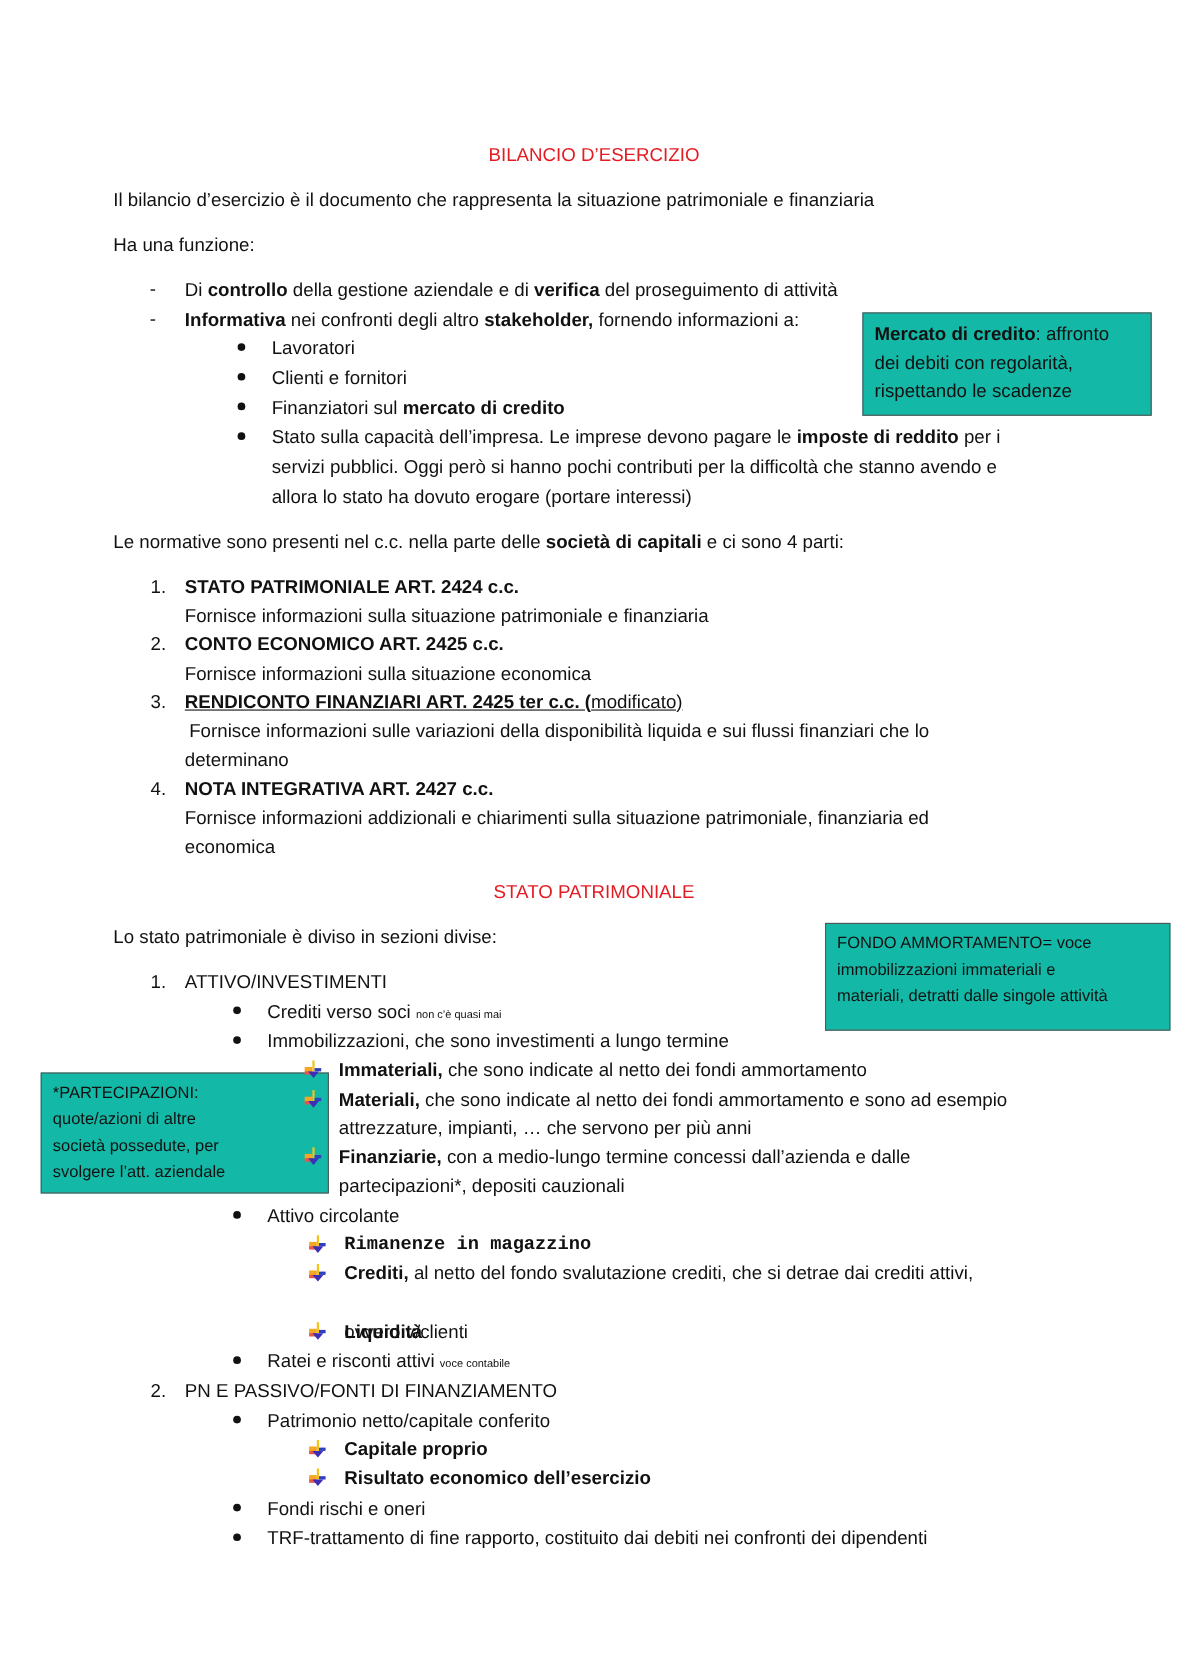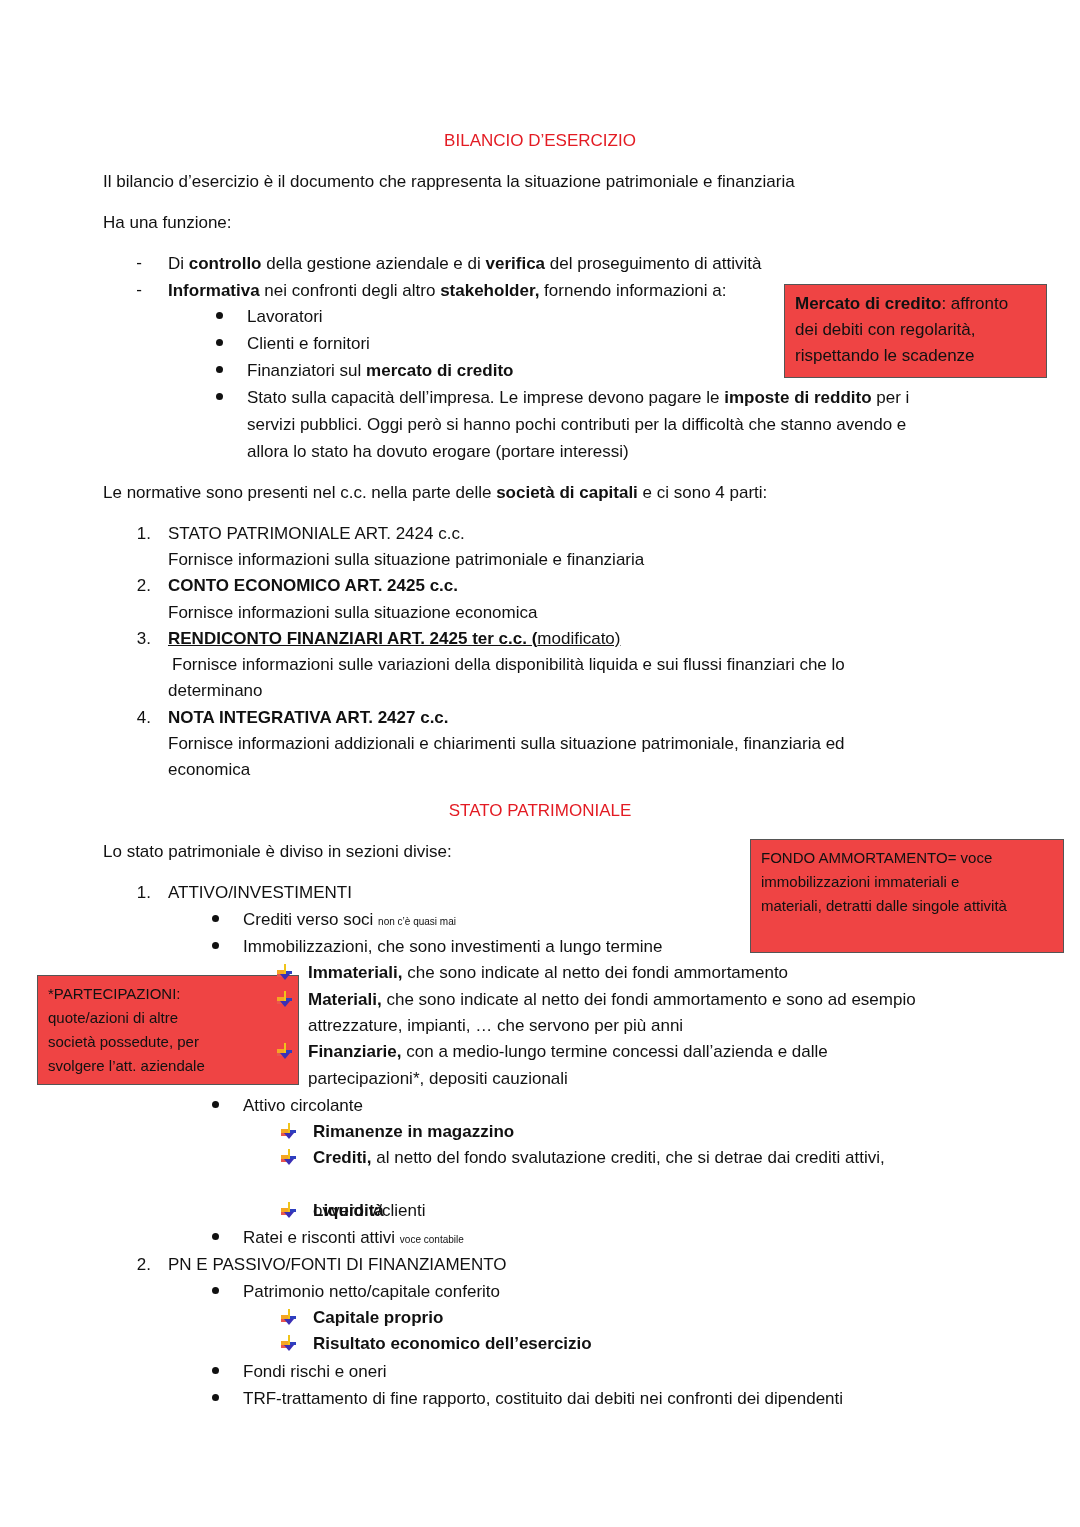--- a/index.html
+++ b/index.html
@@ -9,21 +9,21 @@
   }
   .abs { position: absolute; white-space: nowrap; line-height: 22px; }
   .red { color: #e31b23; }
   b { font-weight: bold; }
   .small { font-size: 10px; }
   .dash { position: absolute; width: 10px; text-align: center; }
   .bullet { position: absolute; width: 12px; height: 12px; }
   .bullet::before { content: ""; position: absolute; left: 2px; top: 5px; width: 7px; height: 7px; border-radius: 50%; background: #111; }
   .arrow { position: absolute; width: 18px; height: 18px; }
   .box {
-    position: absolute; border: 1px solid #555; background: #ef4444;
+    position: absolute; border: 1px solid #555; background: #14b8a6;
     box-sizing: border-box; padding: 6px 10px; line-height: 24px;
   }
   .box-sm { font-size: 15px; line-height: 24px; }
   .num { position: absolute; width: 20px; text-align: right; }
 </style>
 </head>
 <body>
 
 <svg width="0" height="0" style="position:absolute">
   <defs>
@@ -64,41 +64,41 @@
 
 <div class="box" style="left:784px;top:284px;width:263px;height:94px;line-height:26px;">
   <div><b>Mercato di credito</b><span>: affronto</span></div>
   <div>dei debiti con regolarità,</div>
   <div>rispettando le scadenze</div>
 </div>
 
 <div class="abs" style="left:103px;top:482px;"><span>Le normative sono presenti nel c.c. nella parte delle </span><b>società di capitali</b><span> e ci sono 4 parti:</span></div>
 
 <div class="num abs" style="left:131px;top:523px;">1.</div>
-<div class="abs" style="left:168px;top:523px;font-weight:normal;">STATO PATRIMONIALE ART. 2424 c.c.</div>
+<div class="abs" style="left:168px;top:523px;font-weight:bold;">STATO PATRIMONIALE ART. 2424 c.c.</div>
 <div class="abs" style="left:168px;top:549px;">Fornisce informazioni sulla situazione patrimoniale e finanziaria</div>
 
 <div class="num abs" style="left:131px;top:575px;">2.</div>
 <div class="abs" style="left:168px;top:575px;font-weight:bold;">CONTO ECONOMICO ART. 2425 c.c.</div>
 <div class="abs" style="left:168px;top:602px;">Fornisce informazioni sulla situazione economica</div>
 
 <div class="num abs" style="left:131px;top:628px;">3.</div>
 <div class="abs" style="left:168px;top:628px;text-decoration:underline;"><b>RENDICONTO FINANZIARI ART. 2425 ter c.c. (</b><span>modificato)</span></div>
 <div class="abs" style="left:172px;top:654px;">Fornisce informazioni sulle variazioni della disponibilità liquida e sui flussi finanziari che lo</div>
 <div class="abs" style="left:168px;top:680px;">determinano</div>
 
 <div class="num abs" style="left:131px;top:707px;">4.</div>
 <div class="abs" style="left:168px;top:707px;font-weight:bold;">NOTA INTEGRATIVA ART. 2427 c.c.</div>
 <div class="abs" style="left:168px;top:733px;">Fornisce informazioni addizionali e chiarimenti sulla situazione patrimoniale, finanziaria ed</div>
 <div class="abs" style="left:168px;top:759px;">economica</div>
 
 <div class="abs red" style="left:0;width:1080px;text-align:center;top:800px;">STATO PATRIMONIALE</div>
 <div class="abs" style="left:103px;top:841px;">Lo stato patrimoniale è diviso in sezioni divise:</div>
 
-<div class="box box-sm" style="left:750px;top:839px;width:314px;height:114px;">
+<div class="box box-sm" style="left:750px;top:839px;width:314px;height:98px;">
   <div>FONDO AMMORTAMENTO= voce</div>
   <div>immobilizzazioni immateriali e</div>
   <div>materiali, detratti dalle singole attività</div>
 </div>
 
 <div class="num abs" style="left:131px;top:882px;">1.</div>
 <div class="abs" style="left:168px;top:882px;">ATTIVO/INVESTIMENTI</div>
 
 <span class="bullet" style="left:210px;top:910px;"></span>
 <div class="abs" style="left:243px;top:909px;"><span>Crediti verso soci</span> <span class="small">non c’è quasi mai</span></div>
@@ -126,21 +126,21 @@
   </svg>
 <div class="abs" style="left:308px;top:1041px;"><b>Finanziarie,</b><span> con a medio-lungo termine concessi dall’azienda e dalle</span></div>
 <div class="abs" style="left:308px;top:1068px;">partecipazioni*, depositi cauzionali</div>
 
 <span class="bullet" style="left:210px;top:1096px;"></span>
 <div class="abs" style="left:243px;top:1095px;">Attivo circolante</div>
 
 <svg class="arrow" style="left:280px;top:1122px;" viewBox="0 0 18 18">
     <use href="#arrow-glyph"></use>
   </svg>
-<div class="abs" style="left:313px;top:1121px;font-weight:bold;">Rimanenze in magazzino</div>
+<div class="abs" style="left:313px;top:1121px;font-weight:bold;font-family:Liberation Mono, monospace;">Rimanenze in magazzino</div>
 <svg class="arrow" style="left:280px;top:1148px;" viewBox="0 0 18 18">
     <use href="#arrow-glyph"></use>
   </svg>
 <div class="abs" style="left:313px;top:1147px;"><b>Crediti,</b><span> al netto del fondo svalutazione crediti, che si detrae dai crediti attivi,</span></div>
 <div class="abs" style="left:313px;top:1200px;">ovvero v/clienti</div>
 <svg class="arrow" style="left:280px;top:1201px;" viewBox="0 0 18 18">
     <use href="#arrow-glyph"></use>
   </svg>
 <div class="abs" style="left:313px;top:1200px;font-weight:bold;">Liquidità</div>
 

